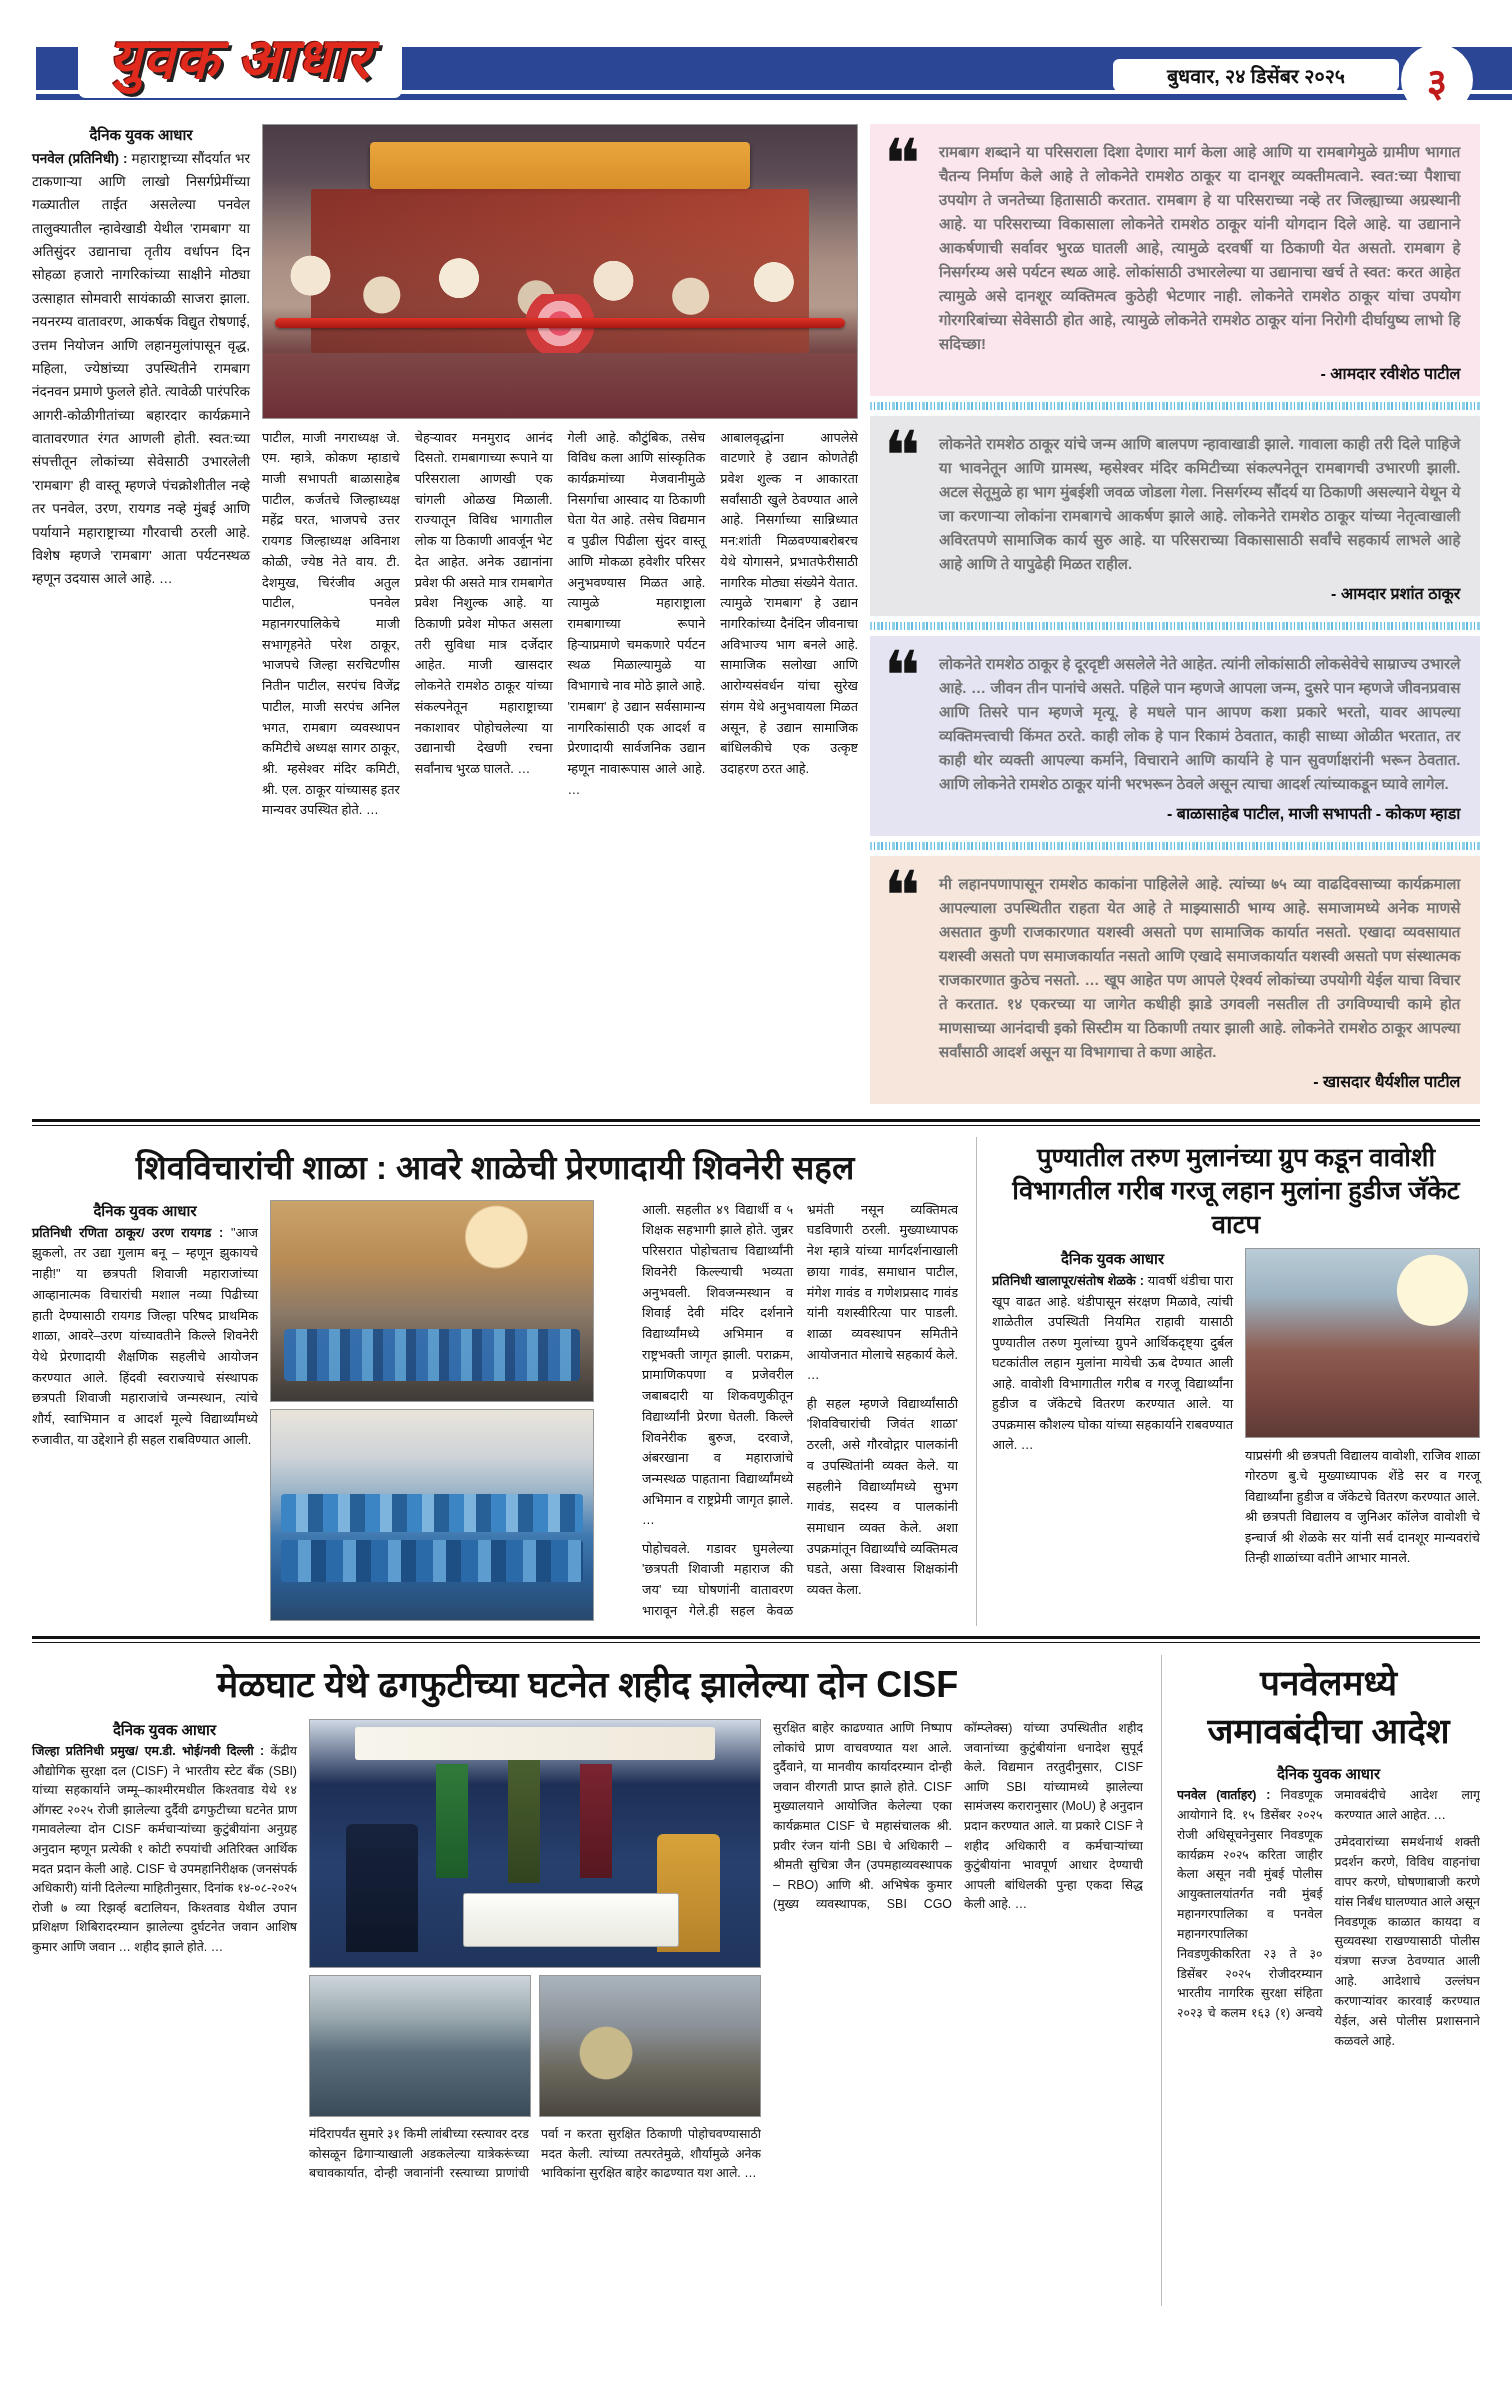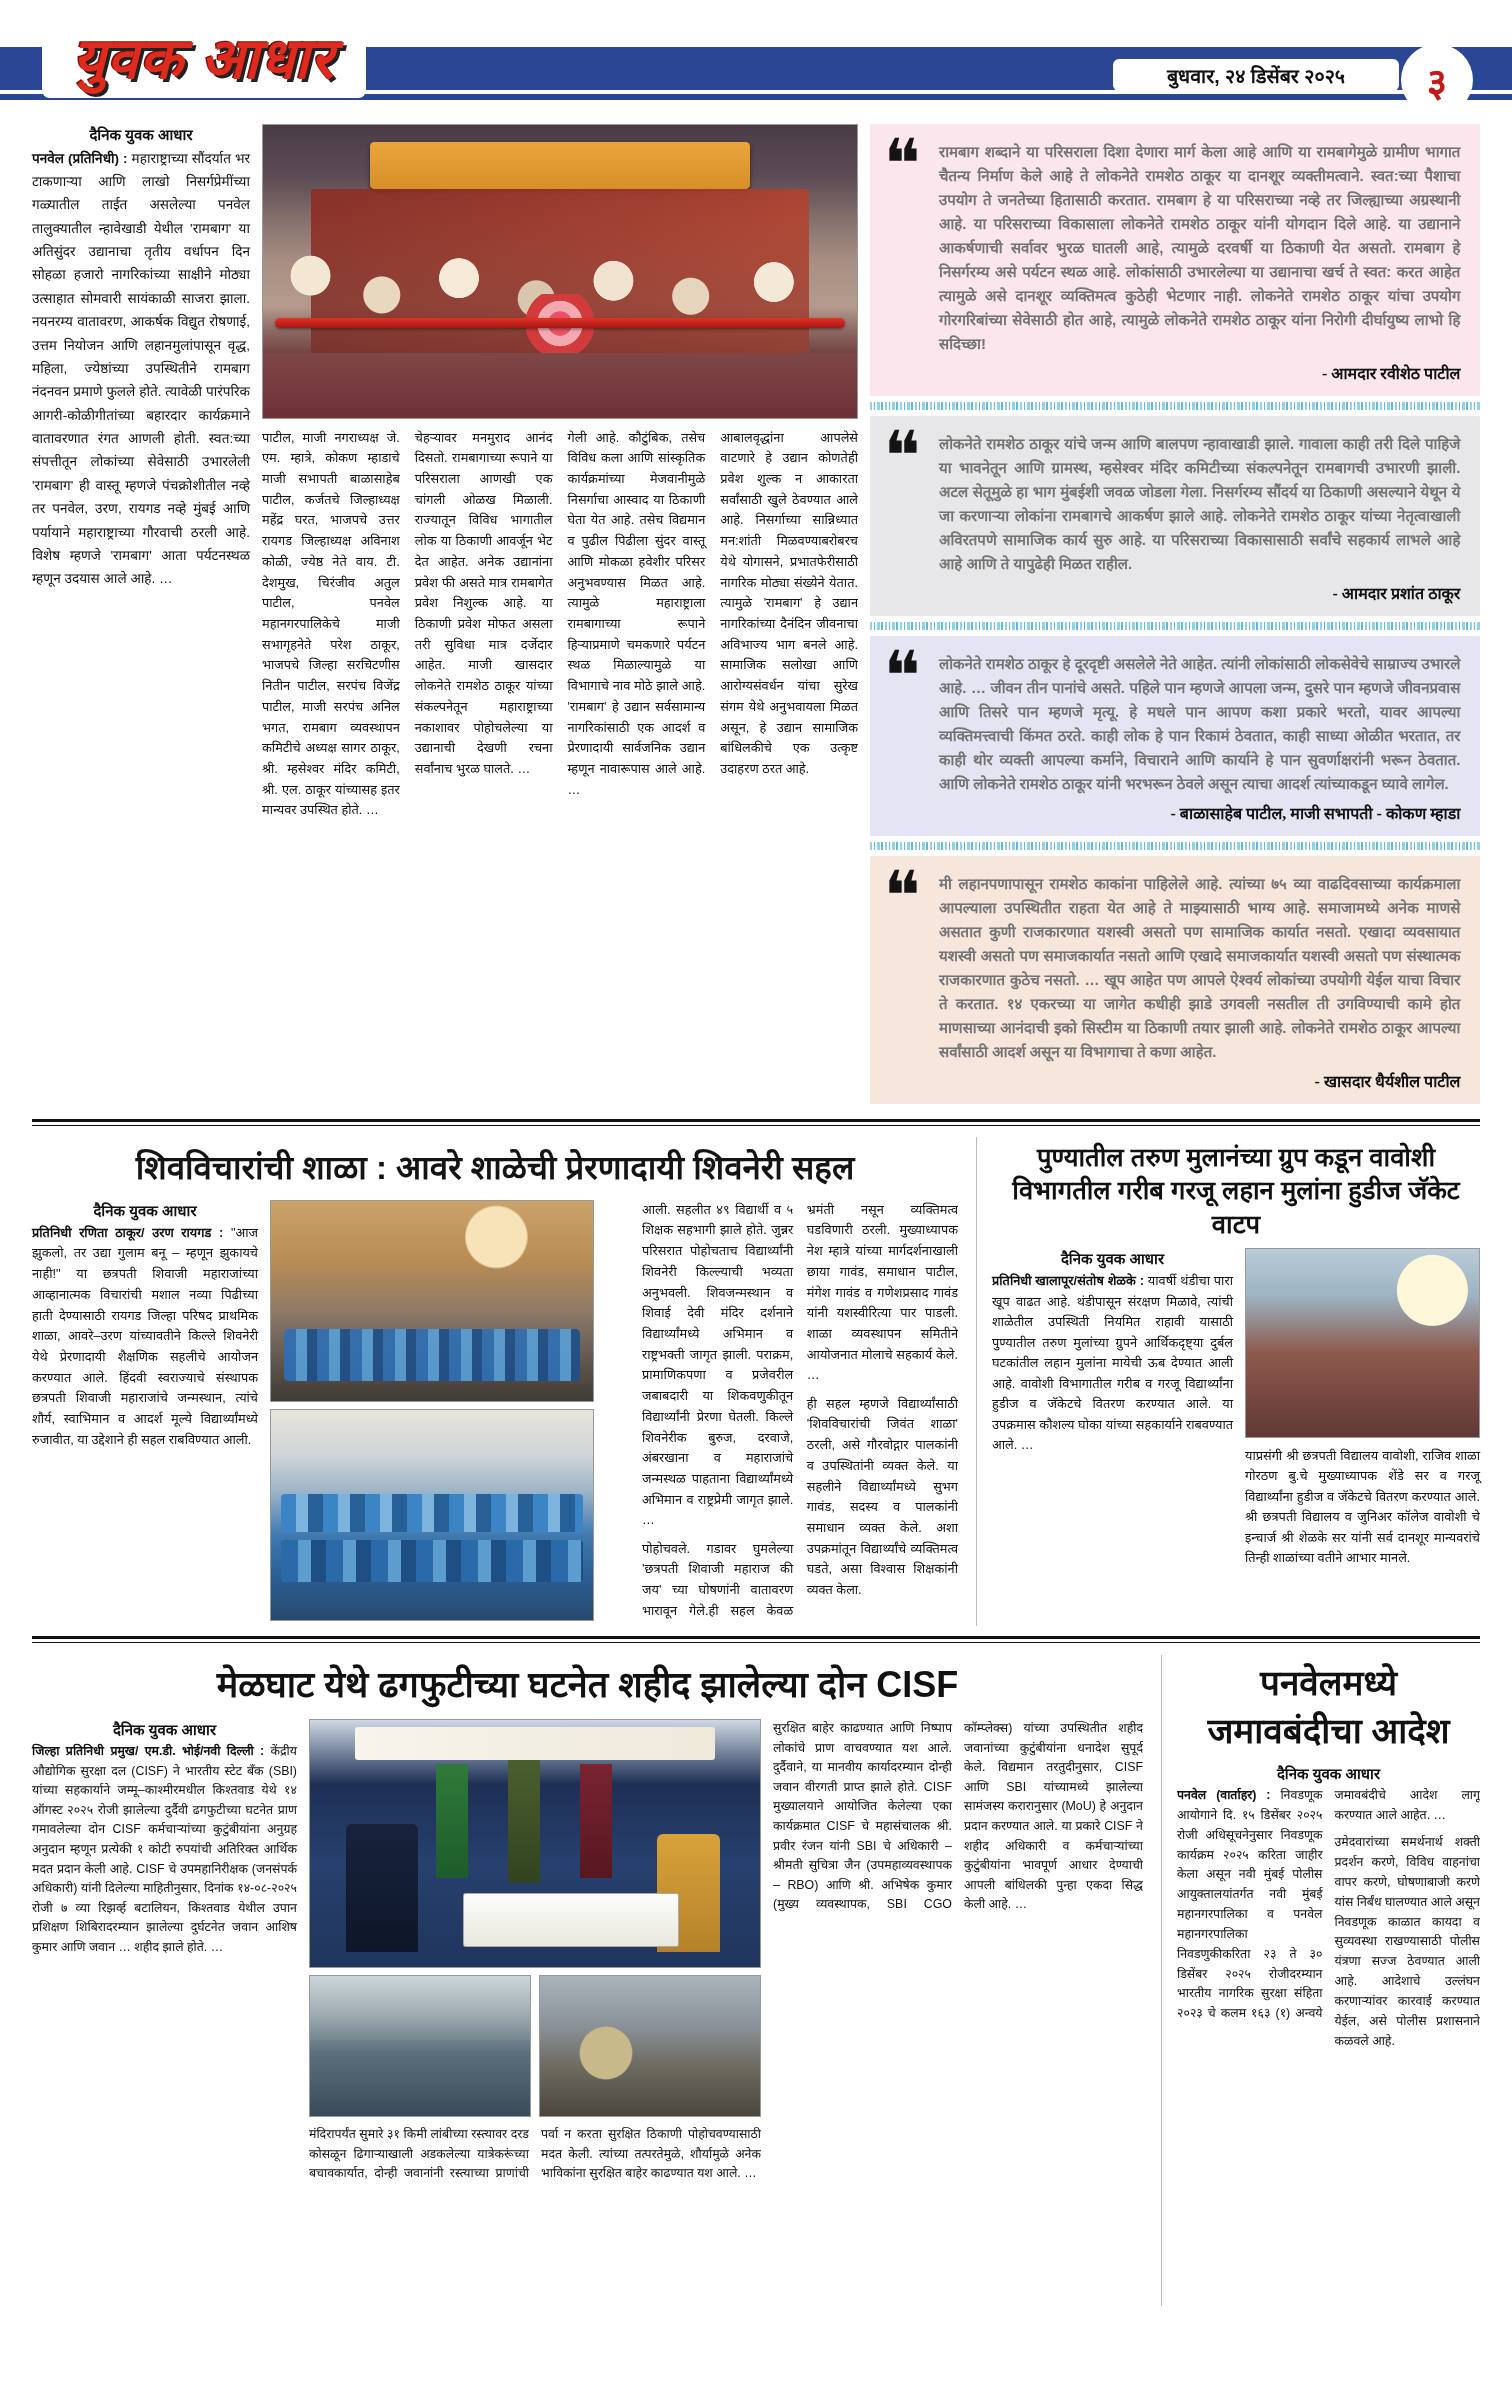--- a/index.html
+++ b/index.html
@@ -5,21 +5,21 @@
   * { margin:0; padding:0; box-sizing:border-box; }
   html,body { background:#ffffff; }
   body {
     width:1512px;
     font-family:"Liberation Sans","DejaVu Sans",sans-serif;
     color:#111;
   }
   .page { width:1512px; min-height:2401px; position:relative; background:#fff; padding:0 0 22.6px 0; }
 
   
-  .header { position:relative; height:113px; }
+  .header { position:relative; height:113px;margin-left:36px; }
   .header-bar {
     position:absolute; left:0; right:0; top:47px; height:47px;
     background:#2a4694; border-bottom:4.5px solid #fff;
     box-shadow:0 6px 0 #2a4694;
   }
   .masthead-box {
     position:absolute; left:42px; top:13.6px; width:324px; height:84px;
     background:#fff; border-radius:7.5px; display:flex; align-items:center; justify-content:center;
     z-index:3;
   }
@@ -102,21 +102,21 @@
   .quote-box { position:relative; padding:16.6px 19.6px 12px 69px; border-radius:1.5px; }
   .quote-box.q1 { background:#fbe6ee; }
   .quote-box.q2 { background:#e7e7e9; }
   .quote-box.q3 { background:#e4e4f2; }
   .quote-box.q4 { background:#f6e6dc; }
   .quote-mark {
     position:absolute; left:13.6px; top:6px; font-size:69px; line-height:1; color:#141414;
     font-family:"DejaVu Serif","Liberation Serif",serif;
   }
   .quote-text { font-size:15px; line-height:1.6; text-align:justify; color:#737373;font-weight:bold; }
-  .quote-attr { text-align:right; font-weight:bold; font-size:16px; margin-top:6px;font-family:Liberation Serif, serif; }
+  .quote-attr { text-align:right; font-weight:bold; font-size:16px; margin-top:6px; }
   .quote-sep {
     height:7.5px; margin:6px 0;
     background:repeating-linear-gradient(90deg,#8fd2ea 0 2.3px,#ffffff 2.3px 3.8px,#5fb8dd 3.8px 5.3px,#ffffff 5.3px 7.5px);
   }
 
   
   .rule { border-top:3.8px solid #111; border-bottom:1.5px solid #111; height:6.8px; margin:7.5px 32px; }
 
   
   .mid-band { display:flex; gap:18px; padding:3px 32px; }

